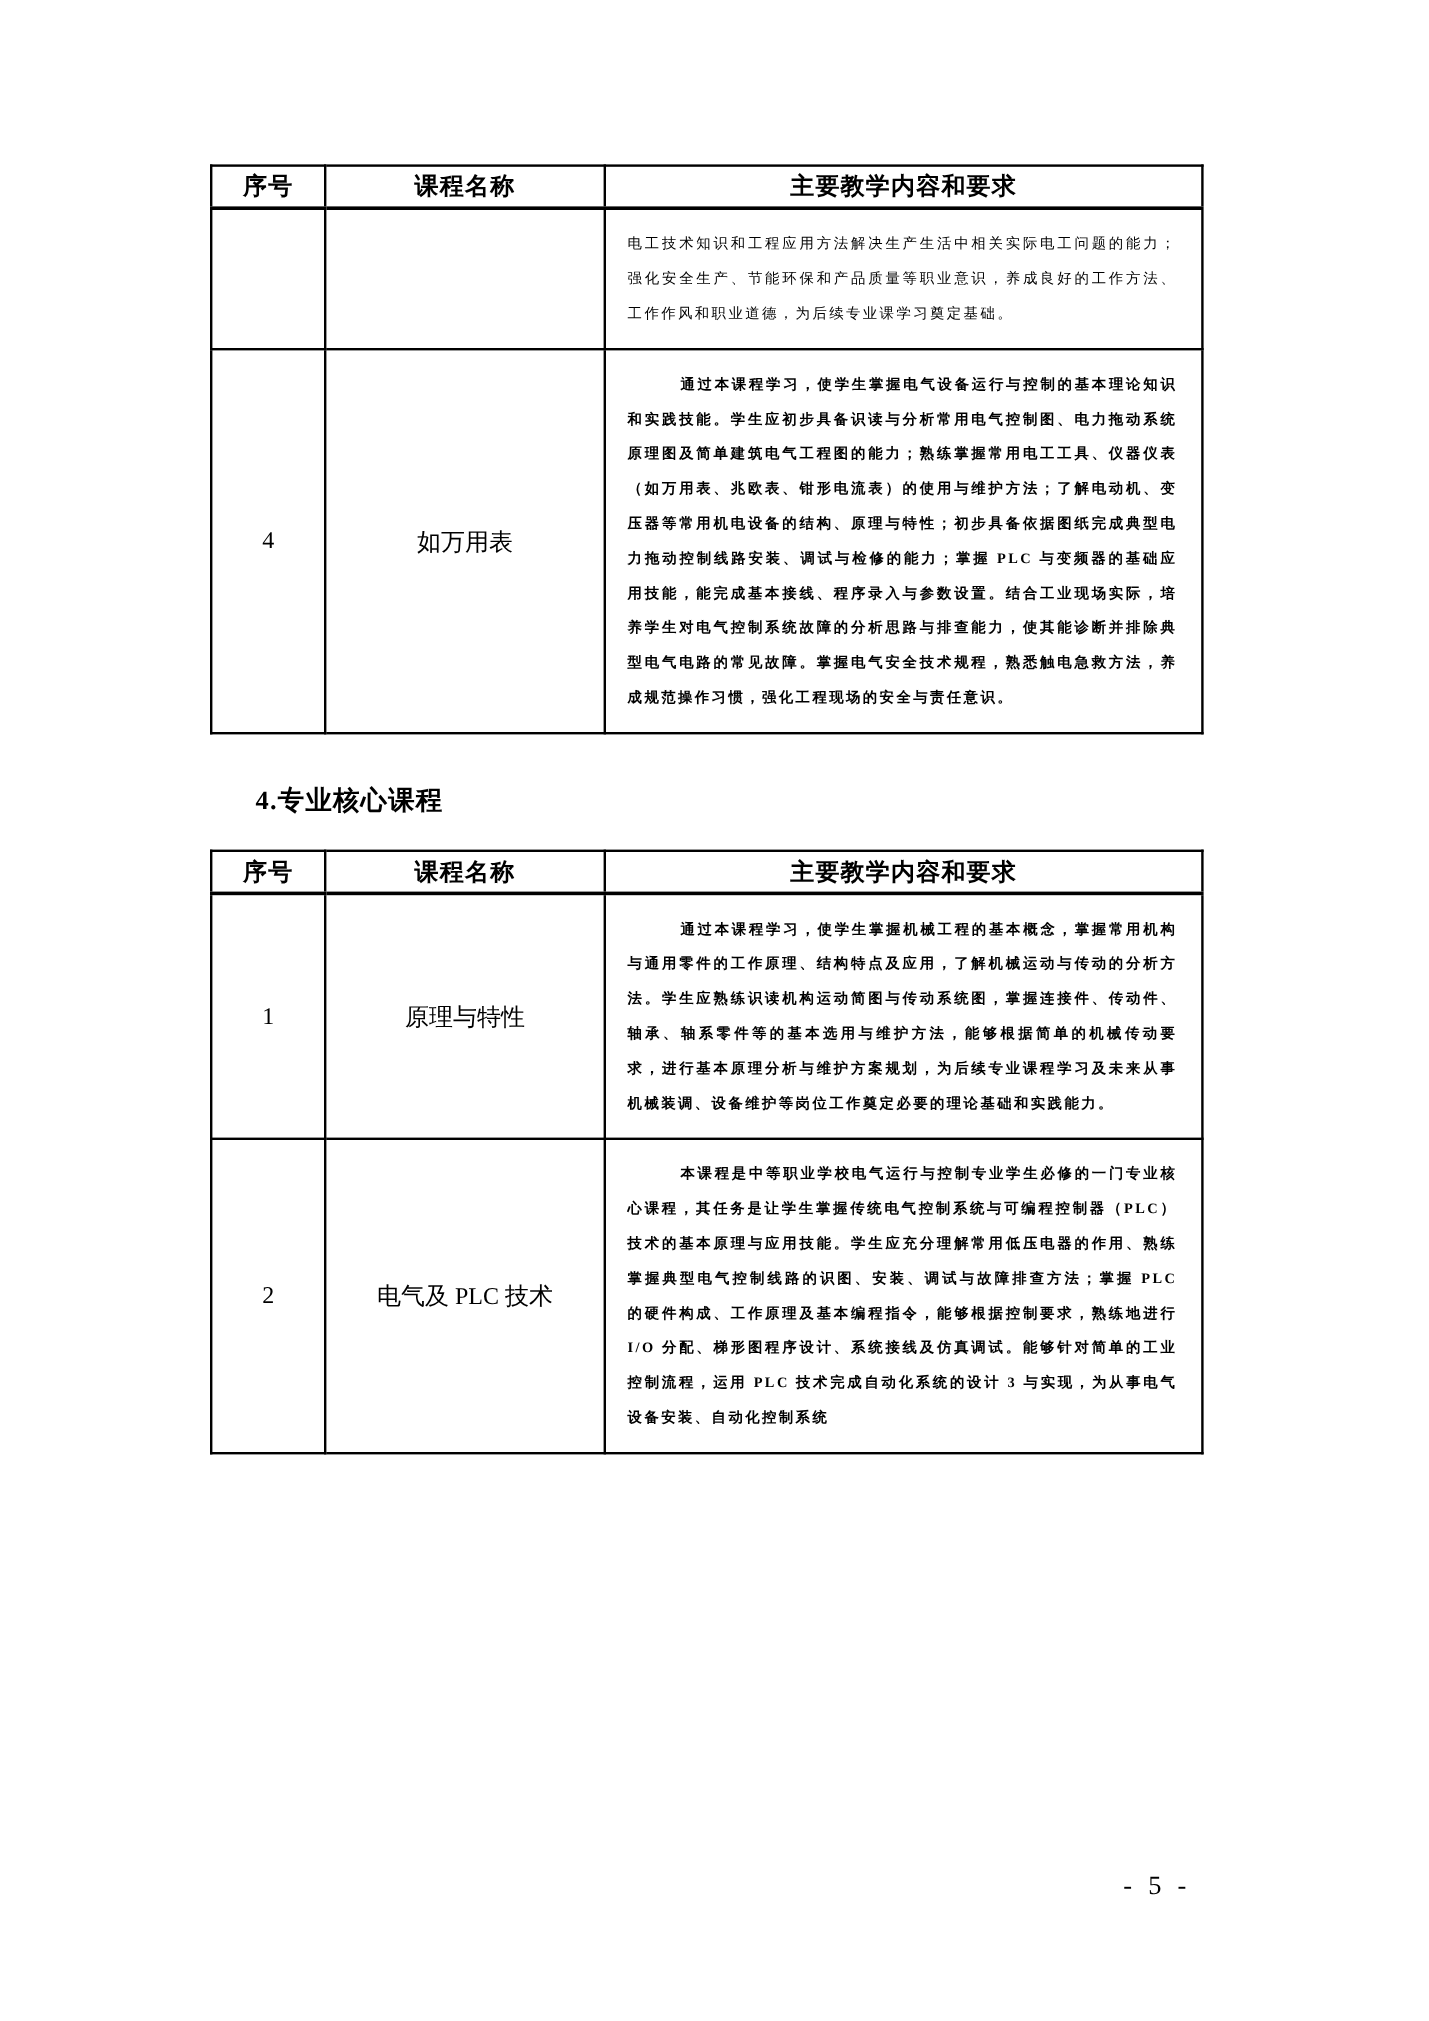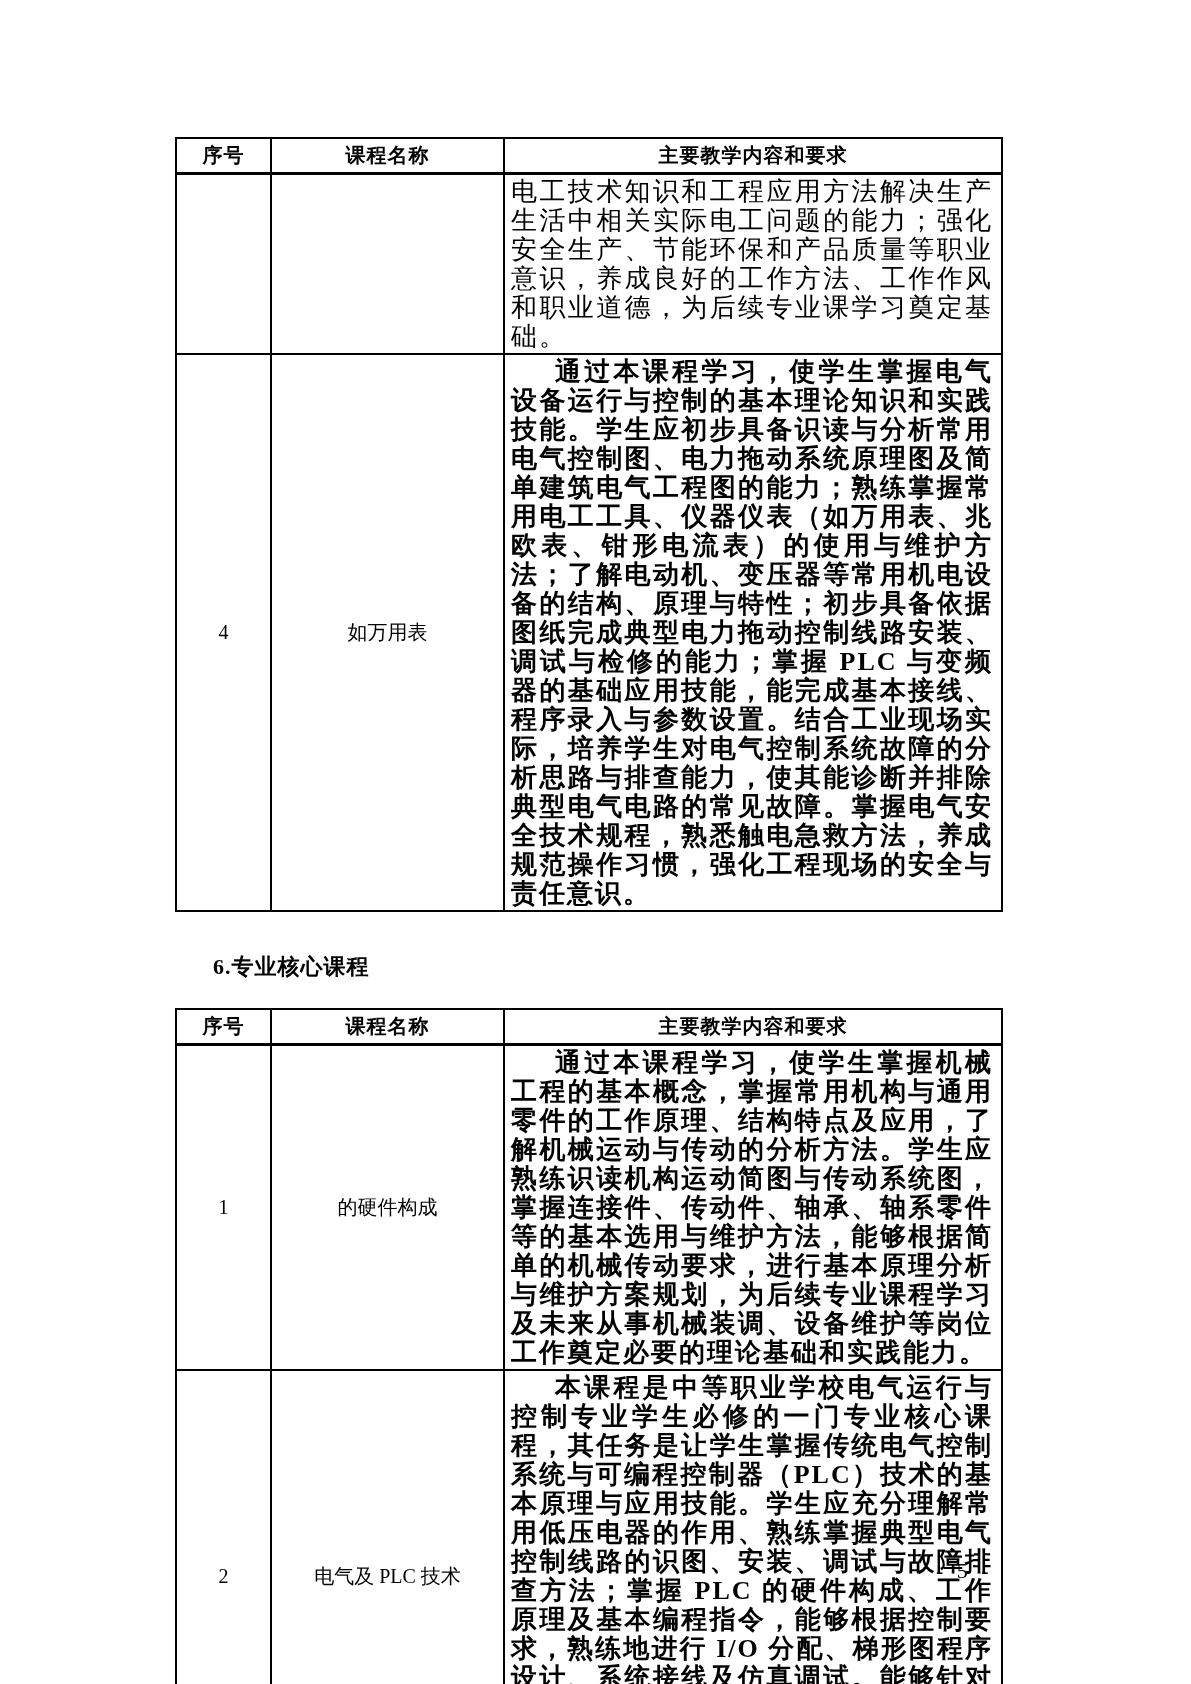--- a/index.html
+++ b/index.html
@@ -40,22 +40,22 @@
   td.cell-num, td.cell-name {
     text-align: center;
     vertical-align: middle;
     font-size: 20px;
   }
   td.cell-content {
     vertical-align: top;
     padding: 2px 8px 2px 6px;
   }
   td.cell-content p {
-    margin: 0;
-    font-size: 26px;
+    margin: 12px;
+    font-size: 12px;
     line-height: 29px;
     letter-spacing: 2px;
     text-align: justify;
     text-justify: inter-character;
   }
   p.indent { text-indent: 44px; font-weight: bold; }
   .section-heading {
     font-size: 22px;
     font-weight: bold;
     margin: 40px 0 26px 38px;
@@ -99,39 +99,39 @@
       <tr>
         <td class="cell-num">4</td>
         <td class="cell-name">如万用表</td>
         <td class="cell-content">
           <p class="indent">通过本课程学习，使学生掌握电气设备运行与控制的基本理论知识和实践技能。学生应初步具备识读与分析常用电气控制图、电力拖动系统原理图及简单建筑电气工程图的能力；熟练掌握常用电工工具、仪器仪表（如万用表、兆欧表、钳形电流表）的使用与维护方法；了解电动机、变压器等常用机电设备的结构、原理与特性；初步具备依据图纸完成典型电力拖动控制线路安装、调试与检修的能力；掌握 PLC 与变频器的基础应用技能，能完成基本接线、程序录入与参数设置。结合工业现场实际，培养学生对电气控制系统故障的分析思路与排查能力，使其能诊断并排除典型电气电路的常见故障。掌握电气安全技术规程，熟悉触电急救方法，养成规范操作习惯，强化工程现场的安全与责任意识。</p>
         </td>
       </tr>
     </tbody>
   </table>
 
-  <h3 class="section-heading">6.专业核心课程</h3>
+  <h3 class="section-heading">4.专业核心课程</h3>
 
   <table class="course-table">
     <colgroup>
       <col style="width:95px">
       <col style="width:233px">
       <col style="width:498px">
     </colgroup>
     <thead>
       <tr>
         <th>序号</th>
         <th>课程名称</th>
         <th>主要教学内容和要求</th>
       </tr>
     </thead>
     <tbody>
       <tr>
         <td class="cell-num">1</td>
-        <td class="cell-name">的硬件构成</td>
+        <td class="cell-name">原理与特性</td>
         <td class="cell-content">
           <p class="indent">通过本课程学习，使学生掌握机械工程的基本概念，掌握常用机构与通用零件的工作原理、结构特点及应用，了解机械运动与传动的分析方法。学生应熟练识读机构运动简图与传动系统图，掌握连接件、传动件、轴承、轴系零件等的基本选用与维护方法，能够根据简单的机械传动要求，进行基本原理分析与维护方案规划，为后续专业课程学习及未来从事机械装调、设备维护等岗位工作奠定必要的理论基础和实践能力。</p>
         </td>
       </tr>
       <tr>
         <td class="cell-num">2</td>
         <td class="cell-name">电气及 PLC 技术</td>
         <td class="cell-content">
           <p class="indent">本课程是中等职业学校电气运行与控制专业学生必修的一门专业核心课程，其任务是让学生掌握传统电气控制系统与可编程控制器（PLC）技术的基本原理与应用技能。学生应充分理解常用低压电器的作用、熟练掌握典型电气控制线路的识图、安装、调试与故障排查方法；掌握 PLC 的硬件构成、工作原理及基本编程指令，能够根据控制要求，熟练地进行 I/O 分配、梯形图程序设计、系统接线及仿真调试。能够针对简单的工业控制流程，运用 PLC 技术完成自动化系统的设计 3 与实现，为从事电气设备安装、自动化控制系统</p>
         </td>

